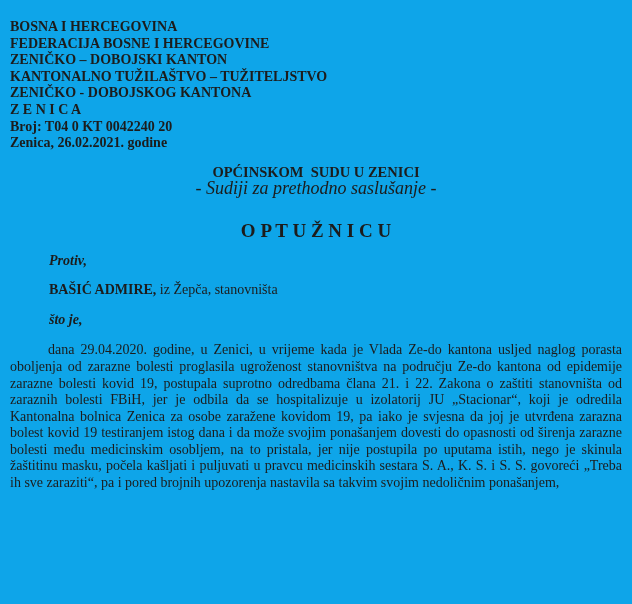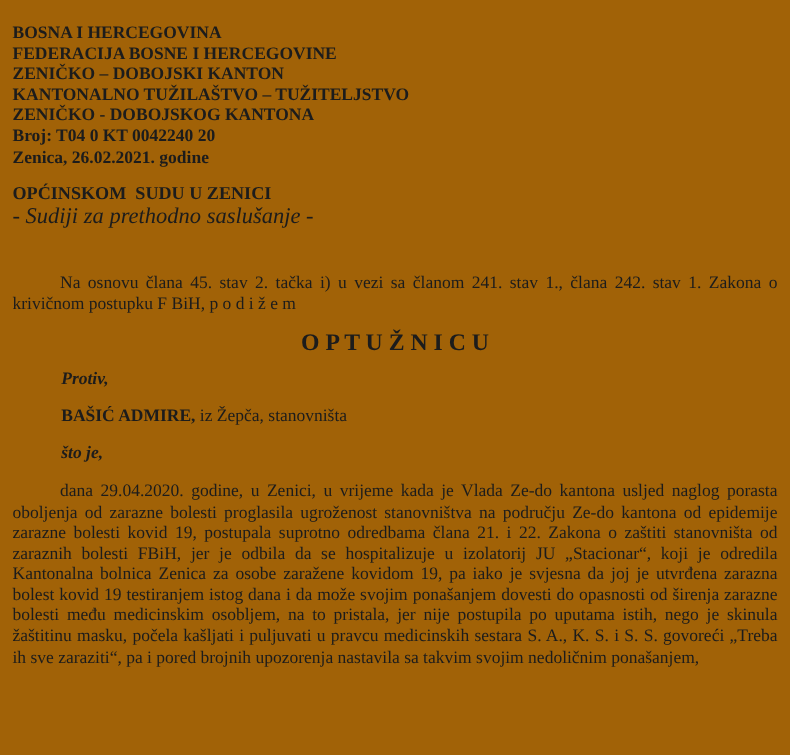--- a/index.html
+++ b/index.html
@@ -5,38 +5,38 @@
   html, body {
     margin: 0;
     padding: 0;
     background: #ffffff;
   }
   .page {
     position: relative;
     width: 632px;
     height: 604px;
     box-sizing: border-box;
-    background: #a16207;
+    background: #0ea5e9;
     color: #1c1c1c;
     font-family: "Liberation Serif", "DejaVu Serif", serif;
     font-size: 14px;
     line-height: 16.6px;
     padding: 19px 10px 0 10px;
     overflow: hidden;
   }
   .header-block {
     font-weight: bold;
     margin-bottom: 12px;
   }
   .header-block div {
     white-space: pre-wrap;
   }
   .addressee {
-    text-align: left;
-    margin-bottom: 39px;
+    text-align: center;
+    margin-bottom: 26px;
   }
   .addressee-title {
     font-weight: bold;
     white-space: pre-wrap;
     font-size: 14.5px;
   }
   .addressee-subtitle {
     font-style: italic;
     font-size: 18px;
   }
@@ -77,30 +77,30 @@
 <body>
 
 <div class="page">
 
   <div class="header-block">
     <div>BOSNA I HERCEGOVINA</div>
     <div>FEDERACIJA BOSNE I HERCEGOVINE</div>
     <div>ZENIČKO – DOBOJSKI KANTON</div>
     <div>KANTONALNO TUŽILAŠTVO – TUŽITELJSTVO</div>
     <div>ZENIČKO - DOBOJSKOG KANTONA</div>
+    <div>Z E N I C A</div>
     <div>Broj: T04 0 KT 0042240 20</div>
     <div>Zenica, 26.02.2021. godine</div>
   </div>
 
   <div class="addressee">
     <div class="addressee-title">OPĆINSKOM  SUDU U ZENICI</div>
     <div class="addressee-subtitle">- Sudiji za prethodno saslušanje -</div>
   </div>
 
-  <div class="para legal-basis">Na osnovu člana 45. stav 2. tačka i) u vezi sa članom 241. stav 1., člana 242. stav 1. Zakona o krivičnom postupku  F BiH, p o d i ž e m</div>
 
   <div class="act-title">O P T U Ž N I C U</div>
 
   <div class="lead-line bold-italic">Protiv,</div>
 
   <div class="lead-line"><span class="defendant-name">BAŠIĆ ADMIRE,</span><span> iz Žepča, stanovništa</span></div>
 
   <div class="lead-line bold-italic">što je,</div>
 
   <div class="para facts">dana 29.04.2020. godine, u Zenici, u vrijeme kada je Vlada Ze-do kantona usljed naglog porasta oboljenja od zarazne bolesti proglasila ugroženost stanovništva na području Ze-do kantona od epidemije zarazne bolesti kovid 19, postupala suprotno odredbama člana 21. i 22. Zakona o zaštiti stanovništa od zaraznih bolesti FBiH, jer je odbila da se hospitalizuje u izolatorij JU „Stacionar“, koji je odredila Kantonalna bolnica Zenica za osobe zaražene kovidom 19, pa iako je svjesna da joj je utvrđena zarazna bolest kovid 19 testiranjem istog dana i da može svojim ponašanjem dovesti do opasnosti od širenja zarazne bolesti među medicinskim osobljem, na to pristala, jer nije postupila po uputama istih, nego je skinula žaštitinu masku, počela kašljati i puljuvati u pravcu medicinskih sestara S. A., K. S. i S. S. govoreći „Treba ih sve zaraziti“, pa i pored brojnih upozorenja nastavila sa takvim svojim nedoličnim ponašanjem,</div>

